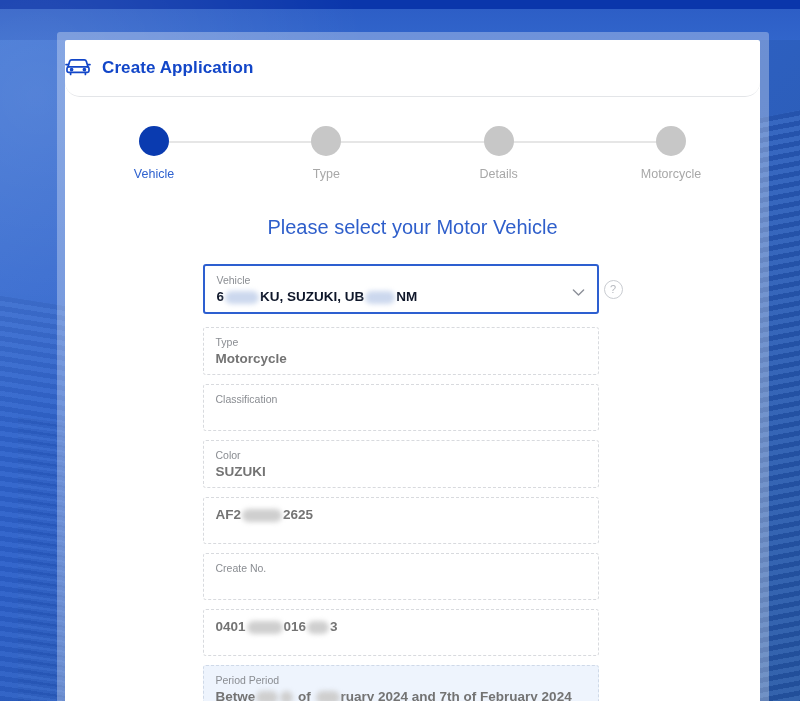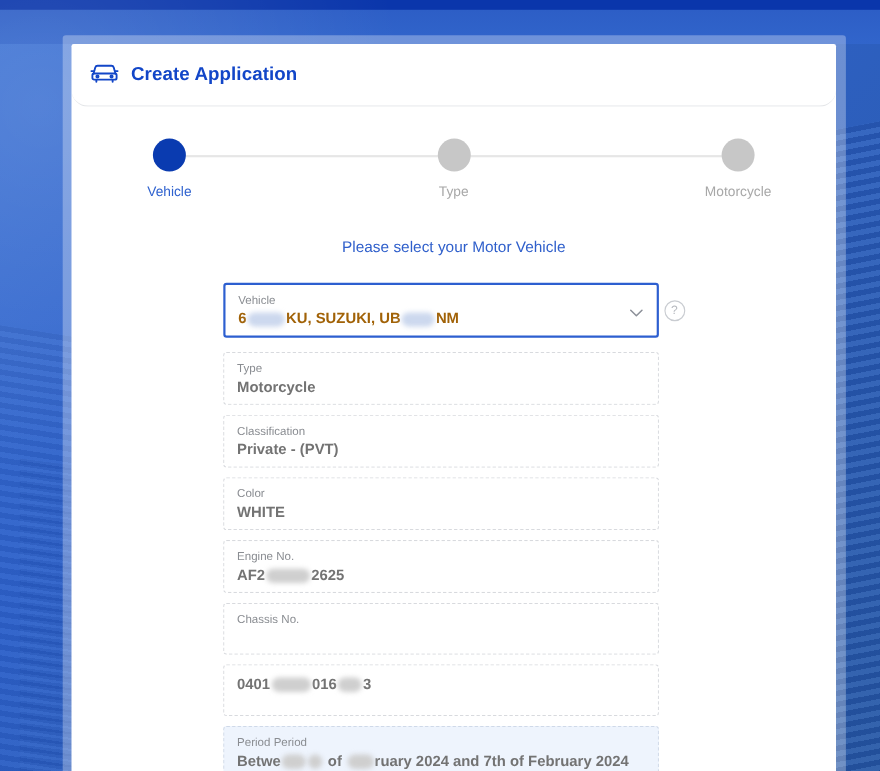--- a/index.html
+++ b/index.html
@@ -92,21 +92,20 @@
     overflow: hidden;
   }
 
   
   .card-header {
     height: 57px;
     box-sizing: border-box;
     border-bottom: 1px solid #e3e5e8;
     display: flex;
     align-items: center;
-    padding-left: 17px;
     gap: 11px;
     border-radius: 15px;
   }
   .car-icon { display: block; }
   .card-title {
     font-size: 17px;
     font-weight: bold;
     color: #1246c8;
     letter-spacing: .1px;
   }
@@ -148,21 +147,21 @@
     margin-top: 11px;
     font-size: 12.5px;
     color: #a8a8a8;
   }
   .step.active .step-label { color: #2f62cf; }
 
   
   .section-heading {
     margin-top: 26px;
     text-align: center;
-    font-size: 14px;
+    font-size: 20px;
     color: #2f5fcb;
     font-weight: normal;
   }
 
   
   .form {
     margin: 25px auto 0 auto;
     width: 420px;
     position: relative;
   }
@@ -189,21 +188,21 @@
     line-height: 19px;
     white-space: nowrap;
   }
   .field.select {
     border: 2px solid #2d5fd0;
     border-style: solid;
     border-radius: 3px;
     margin-bottom: 13px;
     padding-right: 34px;
   }
-  .field.select .f-value { color: #a16207; }
+  .field.select .f-value { color: #0f172a; }
   .field.highlight {
     background: #eef4fd;
     border: 1px dashed #cfd9e8;
   }
   .chevron {
     position: absolute;
     right: 12px;
     top: 17px;
   }
   .help-icon {
@@ -271,20 +270,24 @@
         <div class="step active">
           <div class="dot"></div>
           <div class="step-label">Vehicle</div>
         </div>
         <div class="step">
           <div class="dot"></div>
           <div class="step-label">Type</div>
         </div>
         <div class="step">
           <div class="dot"></div>
+          <div class="step-label">Details</div>
+        </div>
+        <div class="step">
+          <div class="dot"></div>
           <div class="step-label">Motorcycle</div>
         </div>
       </div>
     </div>
 
     <div class="section-heading">Please select your Motor Vehicle</div>
 
     <div class="form">
 
       <div class="field select">
@@ -298,35 +301,33 @@
         <span class="help-icon">?</span>
       </div>
 
       <div class="field">
         <div class="f-label">Type</div>
         <div class="f-value">Motorcycle</div>
       </div>
 
       <div class="field">
         <div class="f-label">Classification</div>
-        <div class="f-value">Private - (PVT)</div>
       </div>
 
       <div class="field">
         <div class="f-label">Color</div>
-        <div class="f-value">WHITE</div>
-      </div>
-
-      <div class="field">
-        <div class="f-label">Engine No.</div>
+        <div class="f-value">SUZUKI</div>
+      </div>
+
+      <div class="field">
         <div class="f-value"><span>AF2</span><span class="redact gray" style="width:40px"></span><span>2625</span></div>
       </div>
 
       <div class="field">
-        <div class="f-label">Chassis No.</div>
+        <div class="f-label">Create No.</div>
       </div>
 
       <div class="field">
         <div class="f-value"><span>0401</span><span class="redact gray" style="width:36px"></span><span>016</span><span class="redact gray" style="width:22px"></span><span>3</span></div>
       </div>
 
       <div class="field highlight">
         <div class="f-label">Period Period</div>
         <div class="f-value"><span>Betwe</span><span class="redact gray" style="width:22px"></span><span class="redact gray" style="width:13px"></span>&nbsp;<span>of</span>&nbsp;<span class="redact gray" style="width:24px"></span><span>ruary 2024 and 7th of February 2024</span></div>
       </div>

